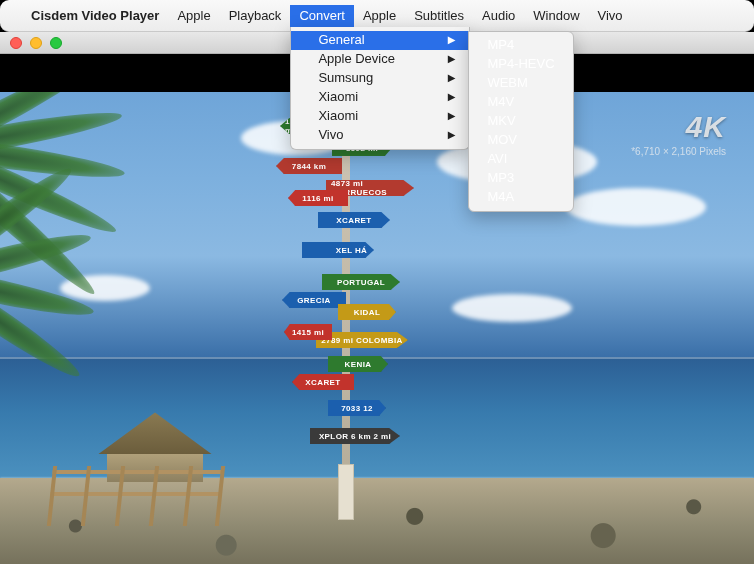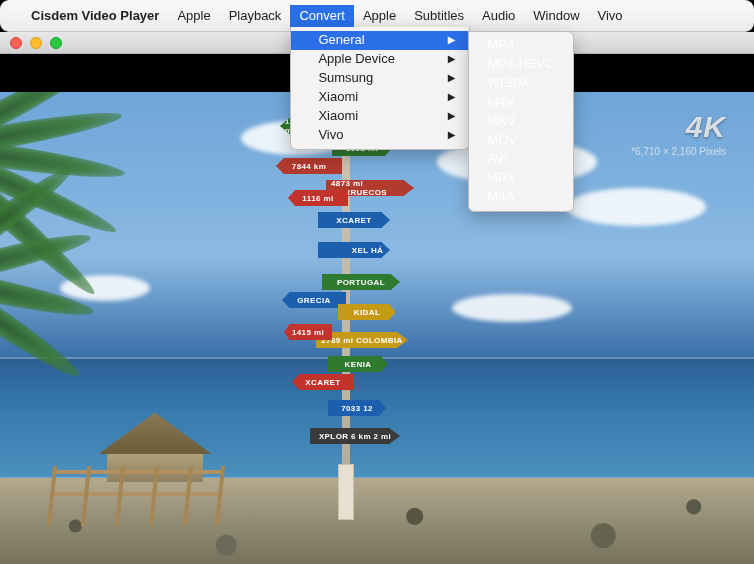--- a/index.html
+++ b/index.html
@@ -329,21 +329,21 @@
   <div class="signpost">
     <div class="pole"></div>
     <div class="plaque"></div>
     <div id="signs-container">
         <div class="sign left" style="background: rgb(46, 122, 46); top: 18px; left: -18px; width: 78px;">1251 km  8592 mi</div>
         <div class="sign right" style="background: rgb(46, 122, 46); top: 32px; left: 34px; width: 60px;">8592 mi</div>
         <div class="sign left" style="background: rgb(179, 58, 47); top: 58px; left: -22px; width: 66px;">7844 km</div>
         <div class="sign right" style="background: rgb(179, 58, 47); top: 72px; left: 28px; width: 88px;">4873 mi MARRUECOS</div>
         <div class="sign right" style="background: rgb(27, 95, 174); top: 104px; left: 20px; width: 72px;">XCARET</div>
         <div class="sign left" style="background: rgb(194, 51, 44); top: 90px; left: -10px; width: 60px;">1116 mi</div>
-        <div class="sign right" style="background: rgb(27, 95, 174); top: 134px; left: 20px; width: 72px; padding-left: 32px;">XEL HÁ</div>
+        <div class="sign right" style="background: rgb(27, 95, 174); top: 134px; left: 4px; width: 72px; padding-left: 32px;">XEL HÁ</div>
         <div class="sign right" style="background: rgb(46, 122, 46); top: 166px; left: 24px; width: 78px;">PORTUGAL</div>
         <div class="sign left" style="background: rgb(27, 95, 174); top: 192px; left: -16px; width: 64px;">GRECIA</div>
         <div class="sign right" style="background: rgb(196, 154, 23); top: 196px; left: 40px; width: 58px;">KIDAL</div>
         <div class="sign right" style="background: rgb(196, 154, 23); top: 224px; left: 18px; width: 92px;">2789 mi COLOMBIA</div>
         <div class="sign left" style="background: rgb(194, 51, 44); top: 224px; left: -14px; width: 48px;">1415 mi</div>
         <div class="sign right" style="background: rgb(46, 122, 46); top: 248px; left: 30px; width: 60px;">KENIA</div>
         <div class="sign left" style="background: rgb(194, 51, 44); top: 274px; left: -6px; width: 62px;">XCARET</div>
         <div class="sign right" style="background: rgb(27, 95, 174); top: 292px; left: 30px; width: 58px;">7033 12</div>
         <div class="sign right" style="background: rgb(58, 58, 58); top: 320px; left: 12px; width: 90px;">XPLOR  6 km 2 mi</div>
       </div>

